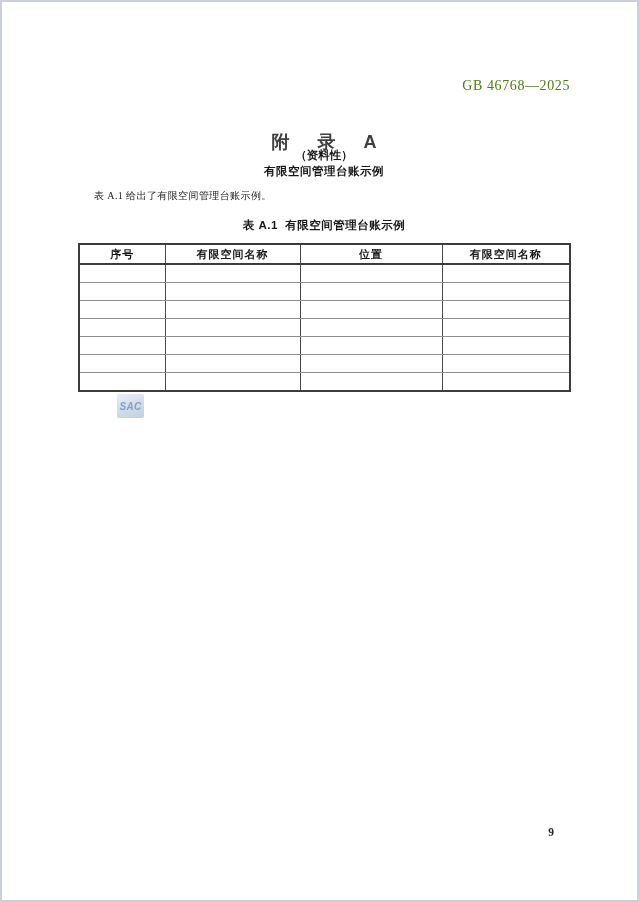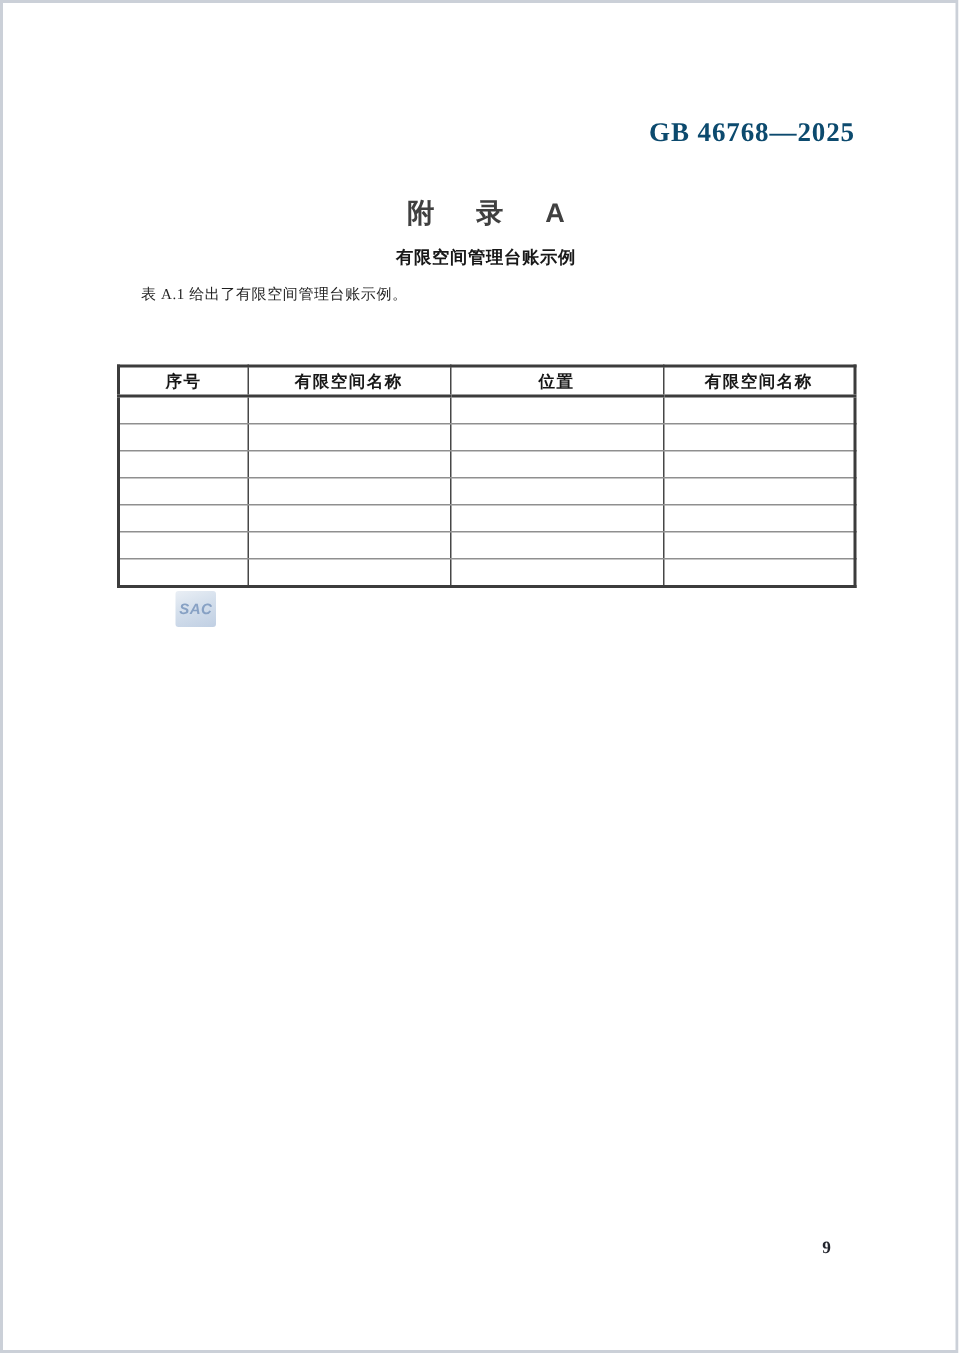--- a/index.html
+++ b/index.html
@@ -18,24 +18,24 @@
     color: #1c1c1c;
     overflow: hidden;
   }
   .std-number {
     position: absolute;
     top: 76px;
     left: 76px;
     width: 492px;
     text-align: right;
     font-family: "Liberation Serif", "DejaVu Serif", serif;
-    font-weight: bold;
-    font-size: 18px;
+    font-weight: normal;
+    font-size: 14px;
     letter-spacing: 0.6px;
-    color: #0c4a6e;
+    color: #4d7c0f;
   }
   .heading1 {
     position: absolute;
     top: 128px;
     left: 76px;
     width: 492px;
     text-align: center;
     font-family: "Liberation Sans", "DejaVu Sans", sans-serif;
     font-weight: bold;
     font-size: 18px;
@@ -161,25 +161,27 @@
 </style>
 </head>
 <body>
 
 <div class="page">
 
   <div class="std-number">GB 46768—2025</div>
 
   <div class="heading1">附  录  A</div>
 
+  <div class="heading2">（资料性）</div>
 
   <div class="heading3">有限空间管理台账示例</div>
 
   <p class="intro">表 A.1 给出了有限空间管理台账示例。</p>
 
+  <div class="tbl-caption">表 A.1  有限空间管理台账示例</div>
 
   <div class="watermark">
     <span>SAC</span>
   </div>
 
   <table class="ledger">
     <colgroup>
       <col class="col-1">
       <col class="col-2">
       <col class="col-3">

